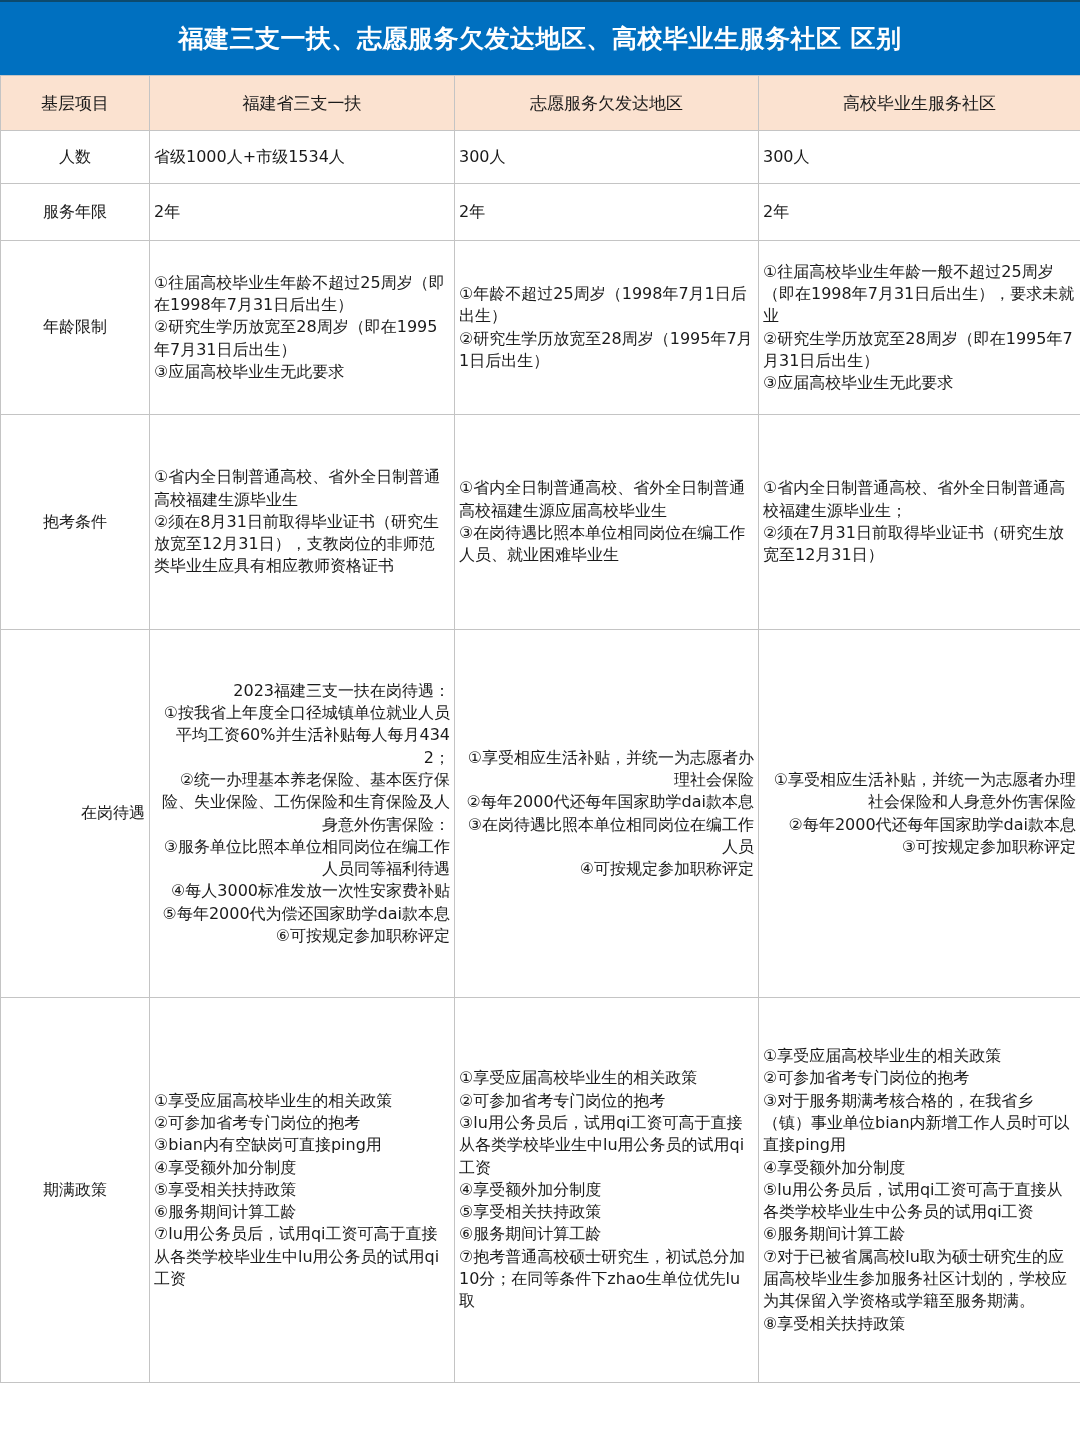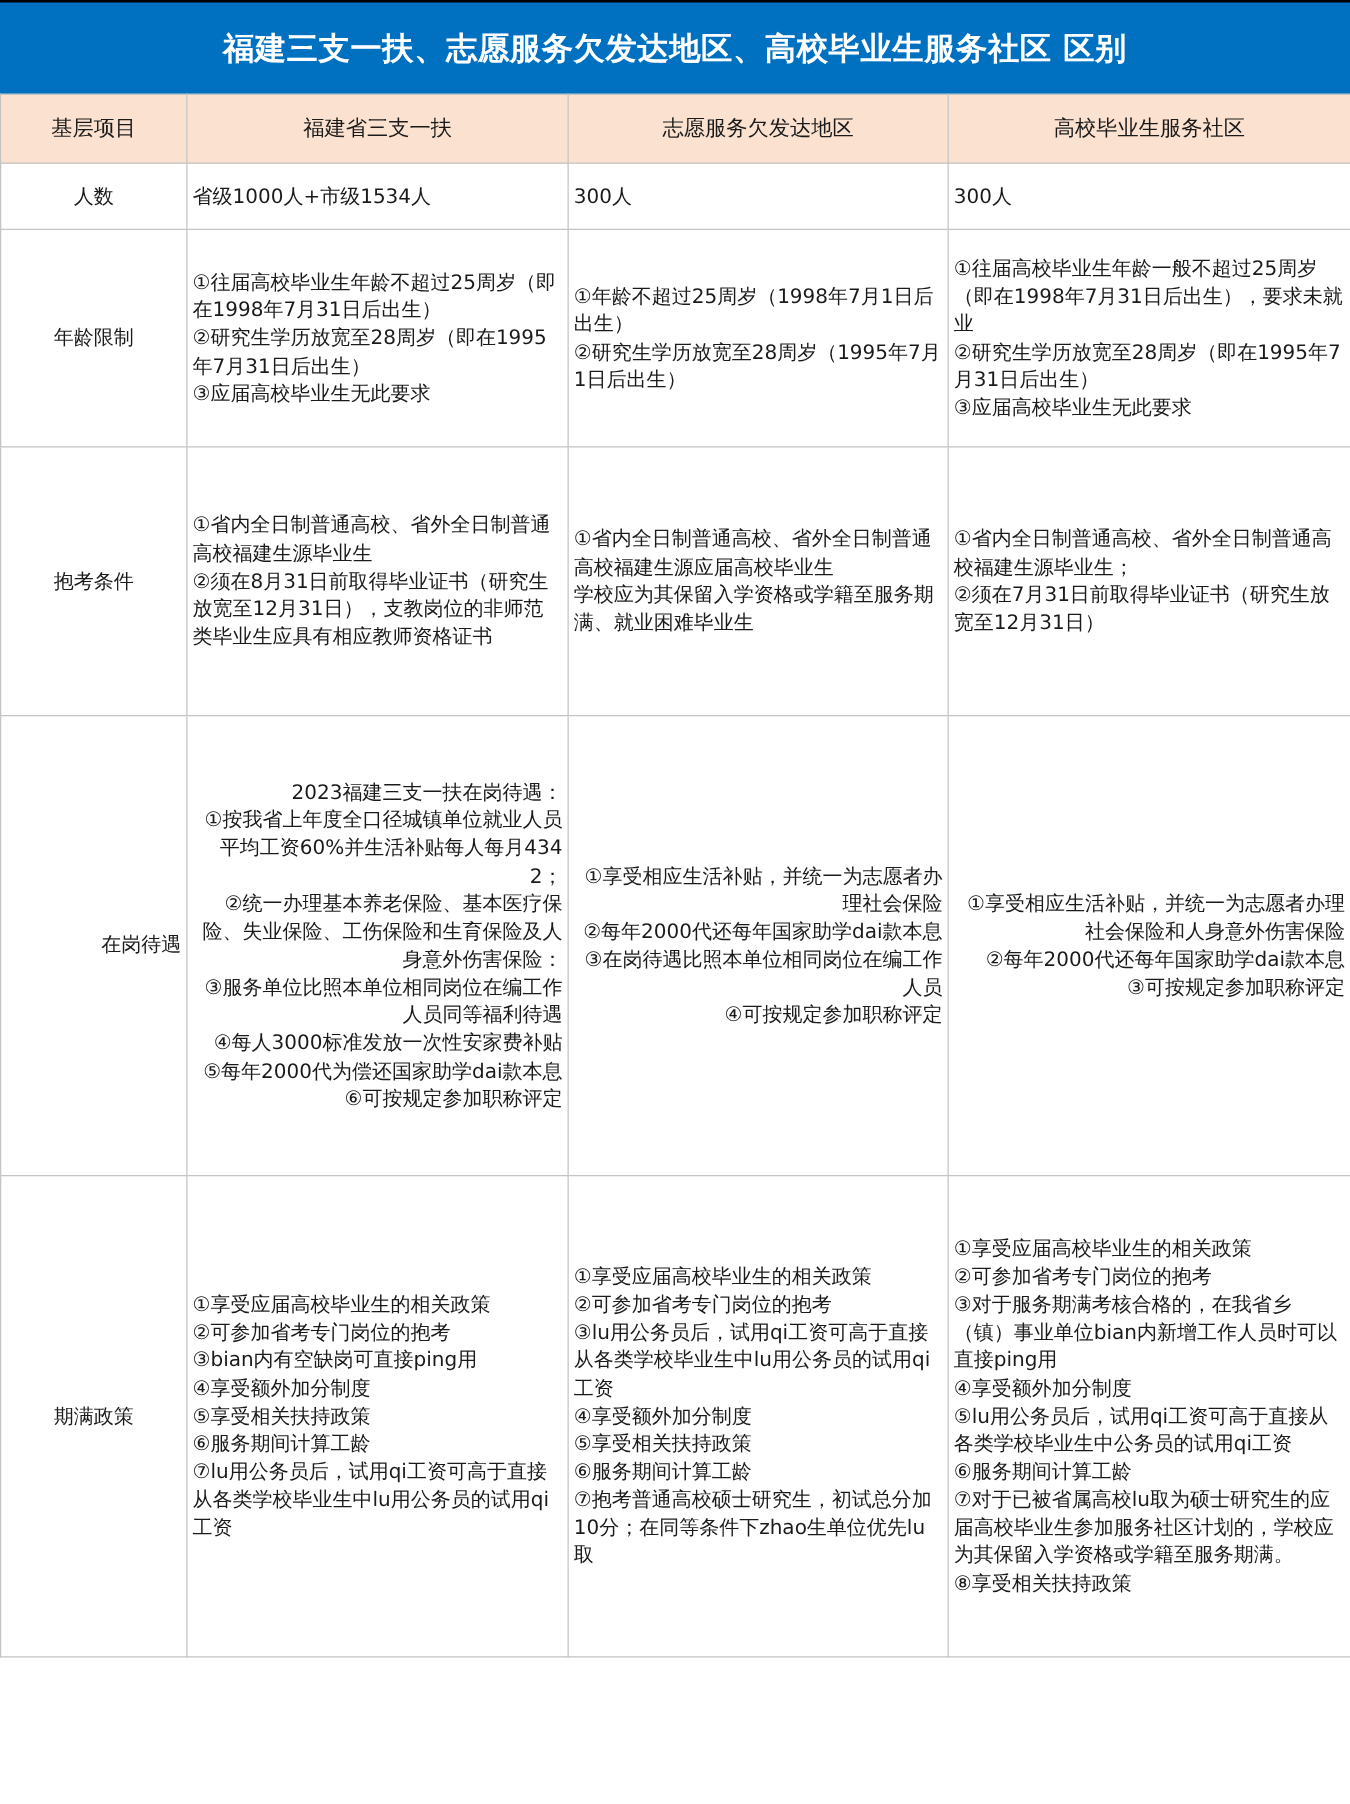--- a/index.html
+++ b/index.html
@@ -1,21 +1,21 @@
 <!DOCTYPE html>
 <html><head>
 <meta charset="utf-8">
 <style>
   html, body { margin: 0; padding: 0; background: #ffffff; }
   body { width: 1080px; height: 1443px; overflow: hidden; font-family: "DejaVu Sans", "Liberation Sans", sans-serif; color: #1a1a1a; }
   .title-bar {
     height: 75px; background: #0070c0; color: #ffffff;
     display: flex; align-items: center; justify-content: center;
     font-size: 25px; font-weight: bold; letter-spacing: 0.5px;
-    border-top: 2px solid #000000; box-sizing: border-box;
+    border-top: 2px solid #0c4a6e; box-sizing: border-box;
   }
   table.grid { border-collapse: collapse; width: 1080px; table-layout: fixed; padding-left: 48px; }
   table.grid col.c0 { width: 149px; }
   table.grid col.c1 { width: 305px; }
   table.grid col.c2 { width: 304px; }
   table.grid col.c3 { width: 322px; }
   table.grid td, table.grid th {
     border: 1.5px solid #c4c4c4; padding: 0 4px; vertical-align: middle;
     font-size: 16px; line-height: 22.3px; font-weight: normal;
   }
@@ -54,20 +54,26 @@
       <th>高校毕业生服务社区</th>
     </tr>
   </thead>
   <tbody>
     <tr class="r-count">
       <td class="label">人数</td>
       <td class="center">省级1000人+市级1534人</td>
       <td class="center">300人</td>
       <td class="center">300人</td>
     </tr>
+    <tr class="r-years">
+      <td class="label">服务年限</td>
+      <td class="center">2年</td>
+      <td class="center">2年</td>
+      <td class="center">2年</td>
+    </tr>
     <tr class="r-age">
       <td class="label">年龄限制</td>
       <td class="text">
         <span class="line">①往届高校毕业生年龄不超过25周岁（即在1998年7月31日后出生）</span>
         <span class="line">②研究生学历放宽至28周岁（即在1995年7月31日后出生）</span>
         <span class="line">③应届高校毕业生无此要求</span>
       </td>
       <td class="text">
         <span class="line">①年龄不超过25周岁（1998年7月1日后出生）</span>
         <span class="line">②研究生学历放宽至28周岁（1995年7月1日后出生）</span>
@@ -79,21 +85,21 @@
       </td>
     </tr>
     <tr class="r-cond">
       <td class="label">抱考条件</td>
       <td class="text">
         <span class="line">①省内全日制普通高校、省外全日制普通高校福建生源毕业生</span>
         <span class="line">②须在8月31日前取得毕业证书（研究生放宽至12月31日），支教岗位的非师范类毕业生应具有相应教师资格证书</span>
       </td>
       <td class="text">
         <span class="line">①省内全日制普通高校、省外全日制普通高校福建生源应届高校毕业生</span>
-        <span class="line">学校应为其保留入学资格或学籍至服务期满、就业困难毕业生</span>
+        <span class="line">③在岗待遇比照本单位相同岗位在编工作人员、就业困难毕业生</span>
       </td>
       <td class="text">
         <span class="line">①省内全日制普通高校、省外全日制普通高校福建生源毕业生；</span>
         <span class="line">②须在7月31日前取得毕业证书（研究生放宽至12月31日）</span>
       </td>
     </tr>
     <tr class="r-benefit">
       <td class="label">在岗待遇</td>
       <td class="text">
         <span class="line">2023福建三支一扶在岗待遇：</span>

